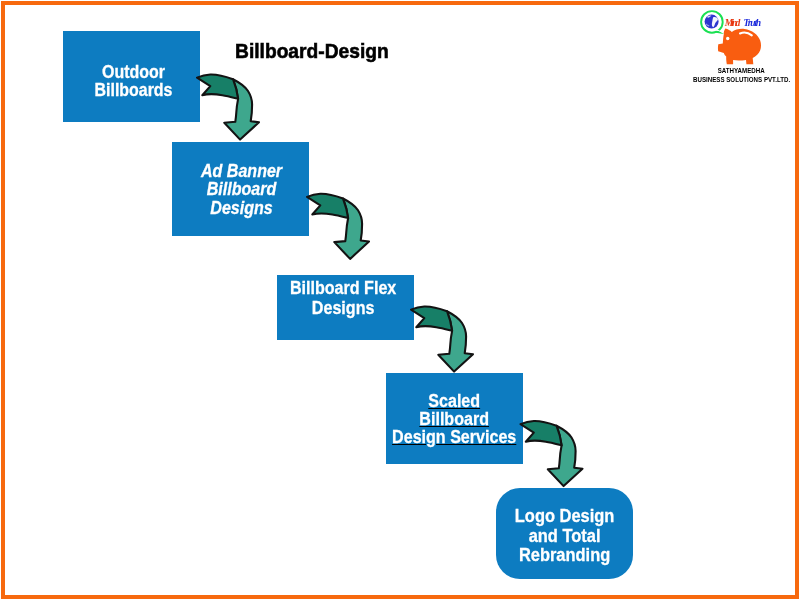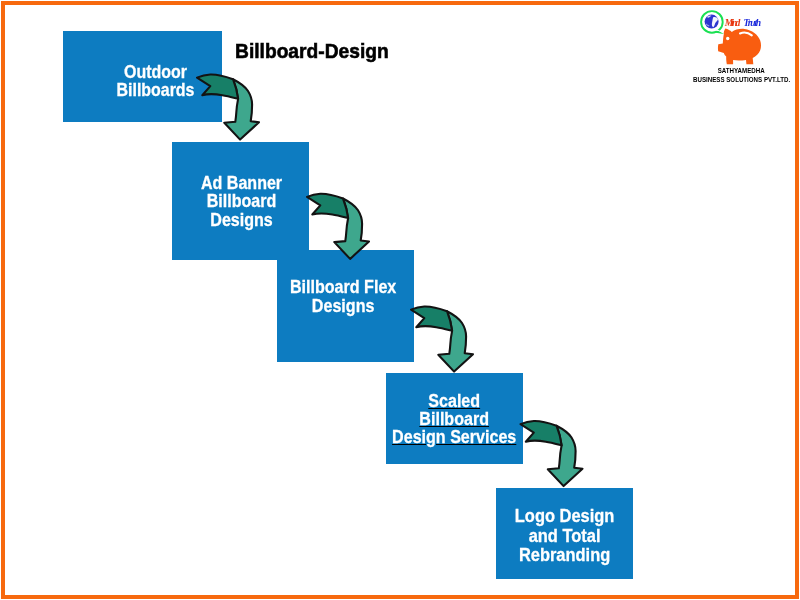--- a/index.html
+++ b/index.html
@@ -3,25 +3,25 @@
 <meta charset="utf-8">
 <style>
   html,body{margin:0;padding:0;}
   body{width:800px;height:600px;position:relative;background:#ffffff;overflow:hidden;
        font-family:"Liberation Sans", sans-serif;}
   .frame{position:absolute;left:1px;top:1px;right:1px;bottom:1px;
          border:4.5px solid #f7690e;}
   .box{position:absolute;width:137px;height:91px;background:#0d7cc1;
        display:flex;align-items:center;justify-content:center;}
   .bt{color:#ffffff;font-weight:bold;text-align:center;white-space:pre;-webkit-text-stroke:0.3px #ffffff;}
-  #b1{left:62.75px;top:30.75px;padding-left:22px;}
-  #b2{left:172px;top:141.75px;height:118px;}
-  #b3{left:277px;top:250px;height:112px;}
+  #b1{left:62.75px;top:30.75px;}
+  #b2{left:172px;top:141.75px;height:94px;font-style:italic;}
+  #b3{left:277px;top:275px;height:65px;}
   #b4{left:386px;top:373px;text-decoration:underline;}
-  #b5{left:496px;top:487.9px;}
+  #b5{left:496px;top:487.9px;border-radius:24px;}
   #b1 .bt{font-size:17.8px;line-height:17.7px;transform:translateX(2px) scaleX(0.896);margin-top:10.8px;}
   #b2 .bt{font-size:19px;line-height:18.7px;transform:translateX(1.5px) scaleX(0.845);margin-top:2px;}
   #b3 .bt{font-size:19px;line-height:19.3px;transform:translateX(-2.7px) scaleX(0.847);margin-top:-19.6px;}
   #b4 .bt{font-size:18.7px;line-height:18.2px;transform:scaleX(0.86);margin-top:1px;}
   #b5 .bt{font-size:18.7px;line-height:19.5px;transform:scaleX(0.88);margin-top:4px;}
   .title{position:absolute;left:234.5px;top:38.7px;font-size:21px;font-weight:bold;-webkit-text-stroke:0.6px #000;
          color:#000;transform:scaleX(0.915);transform-origin:0 0;white-space:nowrap;}
   svg.ov{position:absolute;left:0;top:0;}
 </style>
 </head>

